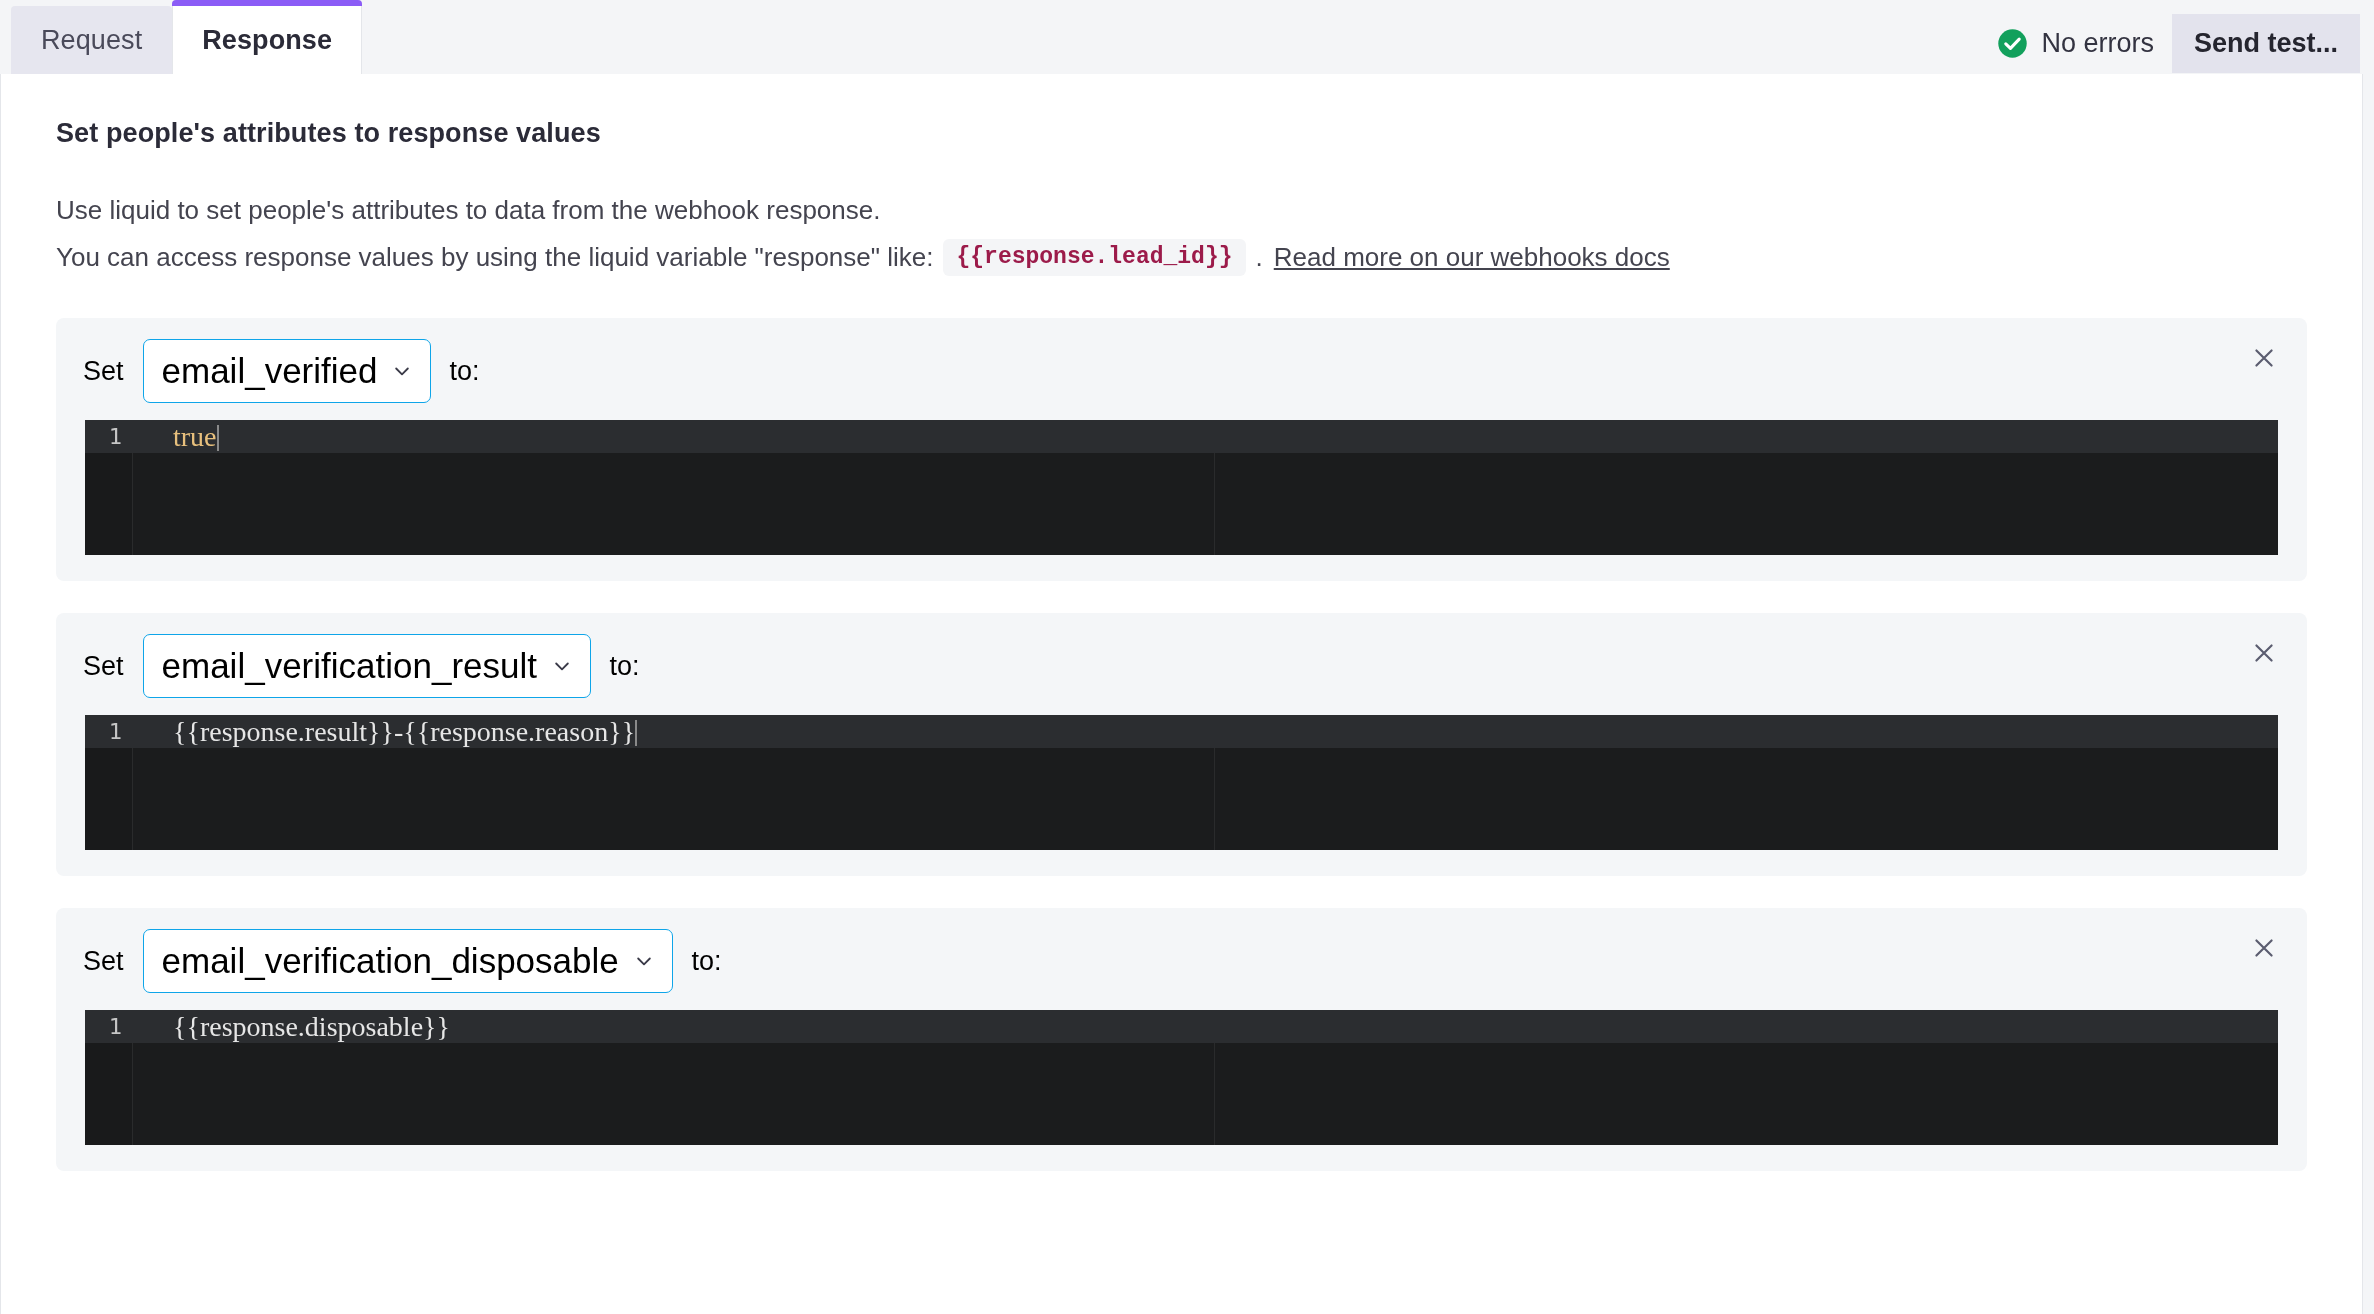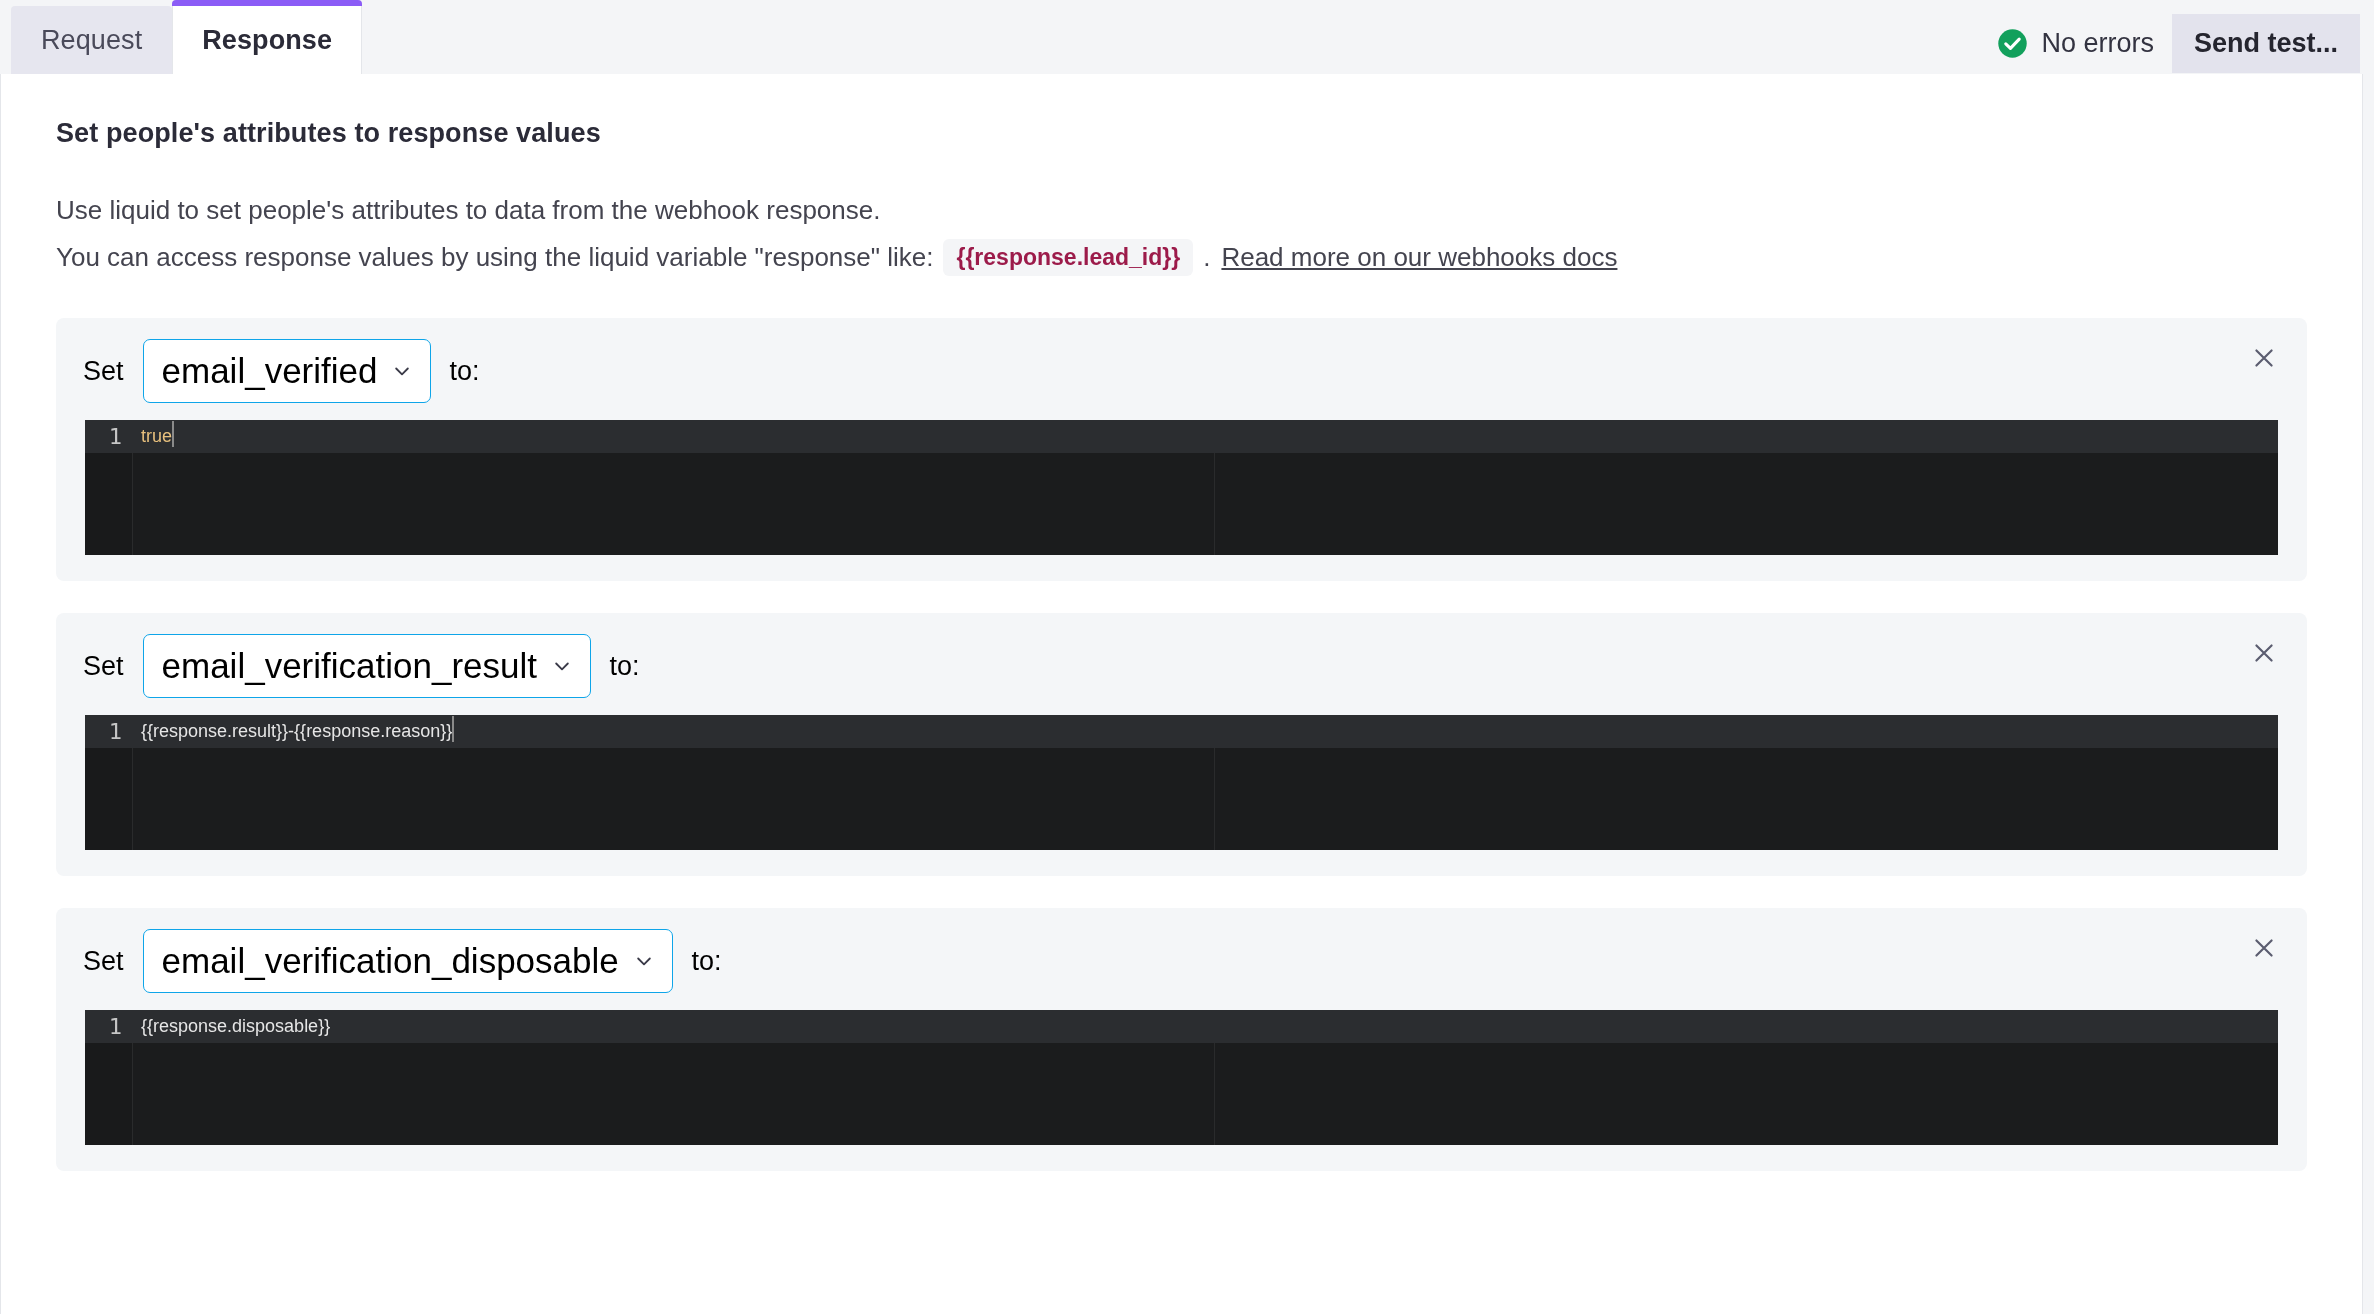--- a/index.html
+++ b/index.html
@@ -140,21 +140,21 @@
 
   .desc-line.second {
     gap: 0;
     margin-bottom: 0;
   }
 
   .code-chip {
     display: inline-block;
     background: #f4f5f7;
     color: #9c1b4a;
-    font-family: Liberation Sans, sans-serif;
+    font-family: Liberation Mono, monospace;
     font-size: 23px;
     font-weight: bold;
     border-radius: 6px;
     padding: 7px 13px;
     margin: 0 10px;
     line-height: 1;
   }
 
   .docs-link {
     color: #44444f;
@@ -246,27 +246,28 @@
     min-width: 48px;
     text-align: right;
     padding-right: 11px;
     color: #c6c6c6;
     font-family: "DejaVu Sans Mono", monospace;
     font-size: 22px;
     line-height: 33px;
   }
 
   .code-text {
-    font-family: Liberation Sans, sans-serif;
-    font-size: 18px;
+    font-family: Liberation Serif, serif;
+    font-size: 28px;
     color: #e6e6e6;
     line-height: 33px;
     white-space: pre;
     padding-left: 8px;
     position: relative;
+    margin-left: 32px;
   }
   .code-text .tok-bool { color: #e8c07d; }
 
   .caret {
     display: inline-block;
     width: 2px;
     height: 26px;
     background: #8a8a8a;
     vertical-align: -5px;
   }

